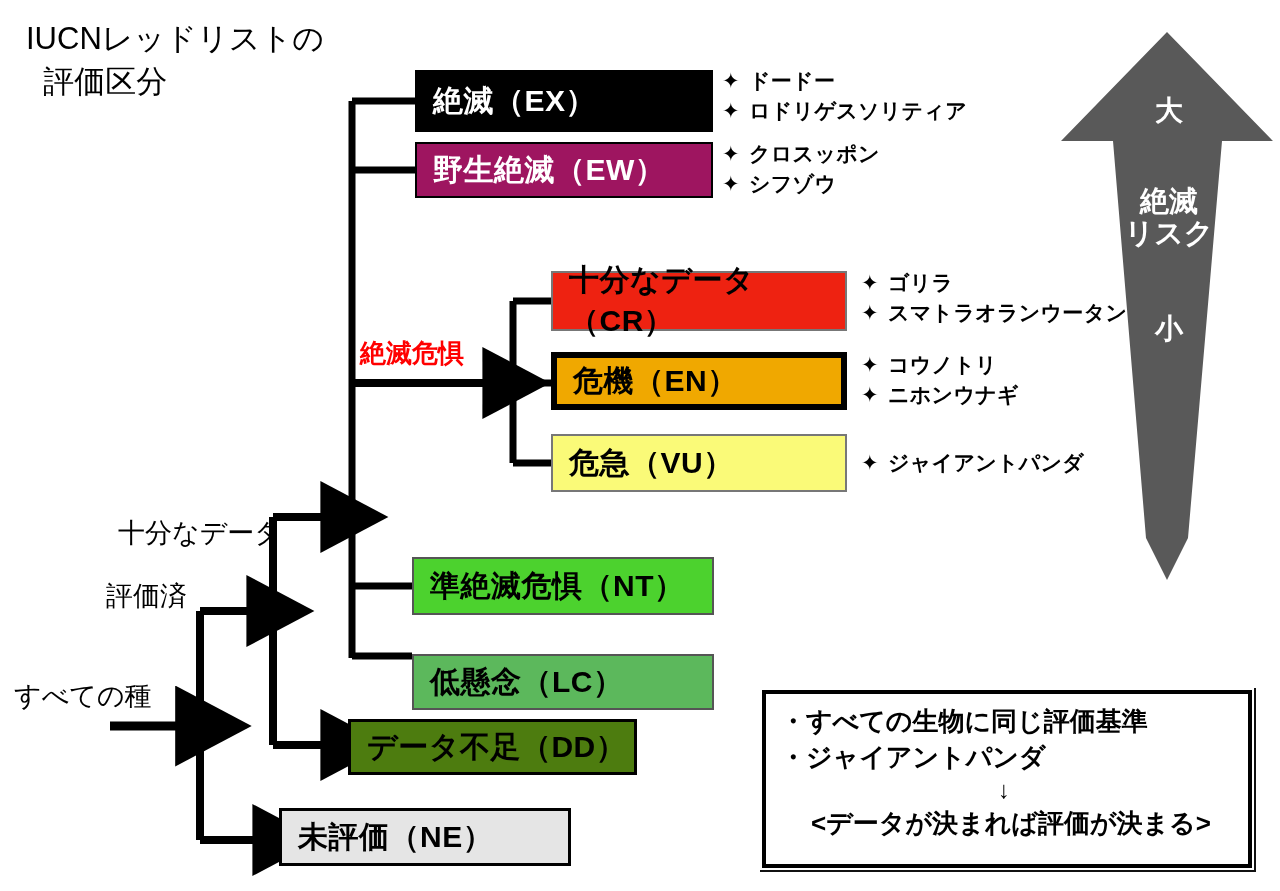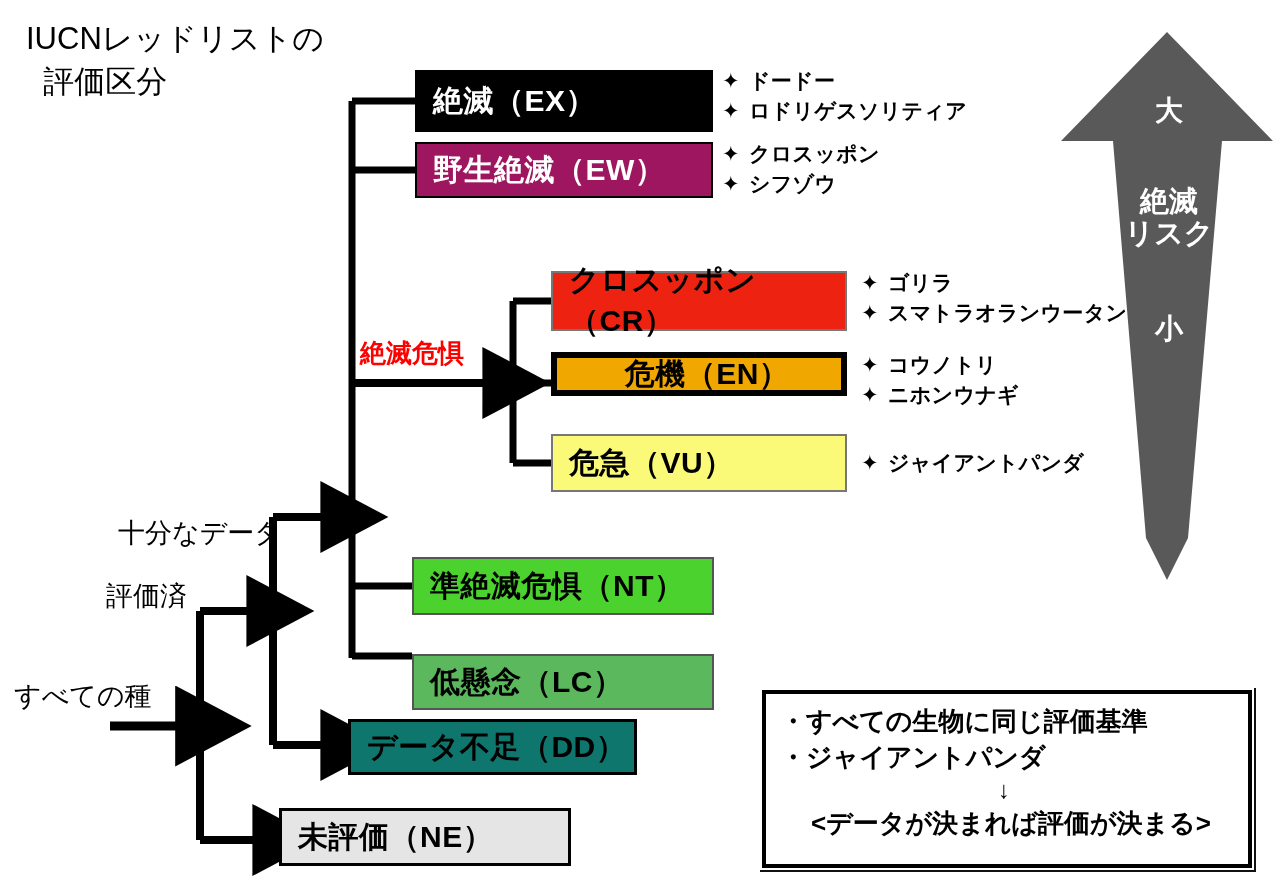--- a/index.html
+++ b/index.html
@@ -51,38 +51,38 @@
   }
   .bx-ew {
     left: 415px; top: 142px; width: 298px; height: 56px;
     background: #9E1560; color: #ffffff; border: 2px solid #000000;
   }
   .bx-cr {
     left: 551px; top: 271px; width: 296px; height: 60px;
     background: #EE2211; color: #000000; border: 2px solid #777777;
   }
   .bx-en {
-    left: 551px; top: 352px; width: 296px; height: 44px;
-    background: #F0A800; color: #000000; border: 6px solid #000000; justify-content: center;
+    left: 551px; top: 352px; width: 296px; height: 58px;
+    background: #F0A800; color: #000000; border: 6px solid #000000;
   }
   .bx-vu {
     left: 551px; top: 434px; width: 296px; height: 58px;
     background: #FAFA78; color: #000000; border: 2px solid #777777;
   }
   .bx-nt {
     left: 412px; top: 557px; width: 302px; height: 58px;
     background: #4CD22E; color: #000000; border: 2px solid #555555;
   }
   .bx-lc {
     left: 412px; top: 654px; width: 302px; height: 56px;
     background: #5CB85C; color: #000000; border: 2px solid #555555;
   }
   .bx-dd {
     left: 348px; top: 719px; width: 289px; height: 56px;
-    background: #0f766e; color: #000000; border: 3px solid #000000;
+    background: #4d7c0f; color: #000000; border: 3px solid #000000;
   }
   .bx-ne {
     left: 279px; top: 808px; width: 292px; height: 58px;
     background: #e5e5e5; color: #000000; border: 3px solid #000000;
   }
 
   
   .examples {
     position: absolute;
     font-size: 21px;
@@ -222,21 +222,21 @@
   <div class="title">IUCNレッドリストの
   評価区分</div>
 
   <div class="cat-box bx-ex">
     <span>絶滅（EX）</span>
   </div>
   <div class="cat-box bx-ew">
     <span>野生絶滅（EW）</span>
   </div>
   <div class="cat-box bx-cr">
-    <span>クロスッポン（CR）</span>
+    <span>十分なデータ（CR）</span>
   </div>
   <div class="cat-box bx-en">
     <span>危機（EN）</span>
   </div>
   <div class="cat-box bx-vu">
     <span>危急（VU）</span>
   </div>
   <div class="cat-box bx-nt">
     <span>準絶滅危惧（NT）</span>
   </div>

